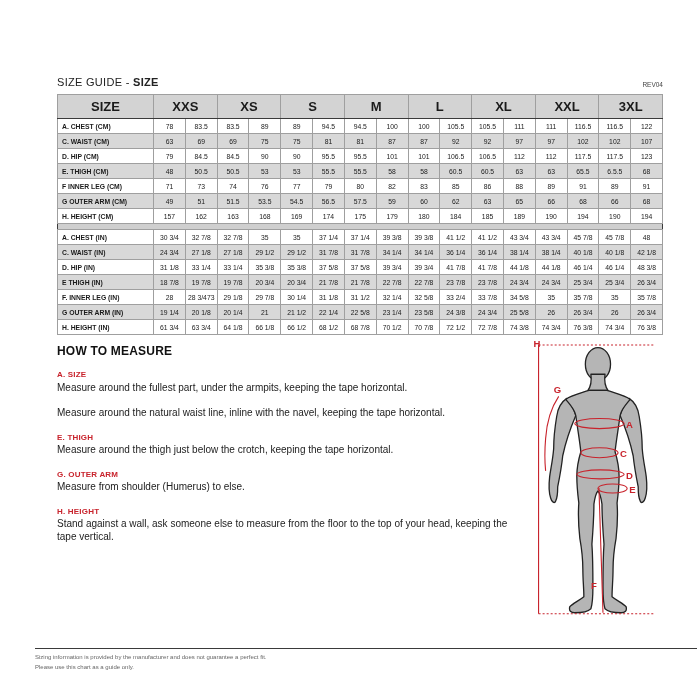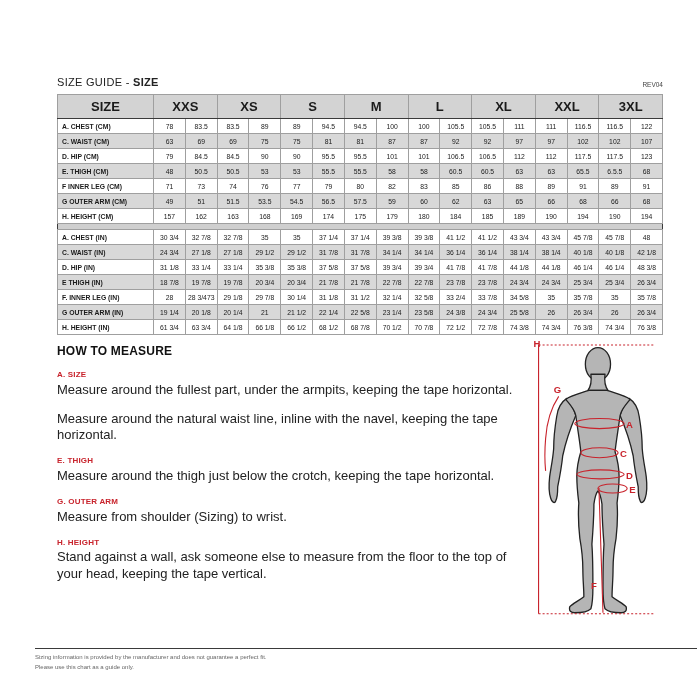--- a/index.html
+++ b/index.html
@@ -27,21 +27,21 @@
   th.lbl { text-align:left; padding-left:4px; font-weight:bold; background:#fff; }
   th.lbl.hdr { text-align:center; padding-left:0; background:#d3d3d3; }
   tr.shade td, tr.shade th.lbl { background:#d8d8d8; }
   tr.sep td { height:6px; background:#cfcfcf; border-left:none; border-right:none; }
 
   
   .htm { position:absolute; left:57px; top:344px; width:458px; }
   .htm-title { font-size:12px; font-weight:bold; color:#111; margin-bottom:12px; letter-spacing:0.2px; }
   .htm-item { margin-bottom:13px; }
   .htm-label { font-size:8px; font-weight:bold; color:#c8232c; margin-bottom:2.5px; letter-spacing:0.2px; }
-  .htm-text { font-size:13px; color:#222; line-height:1.25; }
+  .htm-text { font-size:10px; color:#222; line-height:1.25; }
 
   
   .figure { position:absolute; left:513px; top:338px; width:187px; height:312px; }
 
   
   .footer { position:absolute; left:35px; top:648px; width:662px; border-top:1px solid #3a3a3a; padding-top:4px; }
   .footer div { font-size:6px; color:#666; line-height:1.6; }
 </style>
 </head>
 <body>
@@ -358,21 +358,21 @@
         </div>
         <div class="htm-item">
           <div class="htm-text">Measure around the natural waist line, inline with the navel, keeping the tape horizontal.</div>
         </div>
         <div class="htm-item">
           <div class="htm-label">E. THIGH</div>
           <div class="htm-text">Measure around the thigh just below the crotch, keeping the tape horizontal.</div>
         </div>
         <div class="htm-item">
           <div class="htm-label">G. OUTER ARM</div>
-          <div class="htm-text">Measure from shoulder (Sizing) to wrist.</div>
+          <div class="htm-text">Measure from shoulder (Humerus) to else.</div>
         </div>
         <div class="htm-item">
           <div class="htm-label">H. HEIGHT</div>
           <div class="htm-text">Stand against a wall, ask someone else to measure from the floor to the top of your head, keeping the tape vertical.</div>
         </div>
       </div>
   </div>
 
   <div class="figure">
     <svg width="187" height="312" viewBox="0 0 185 310">

